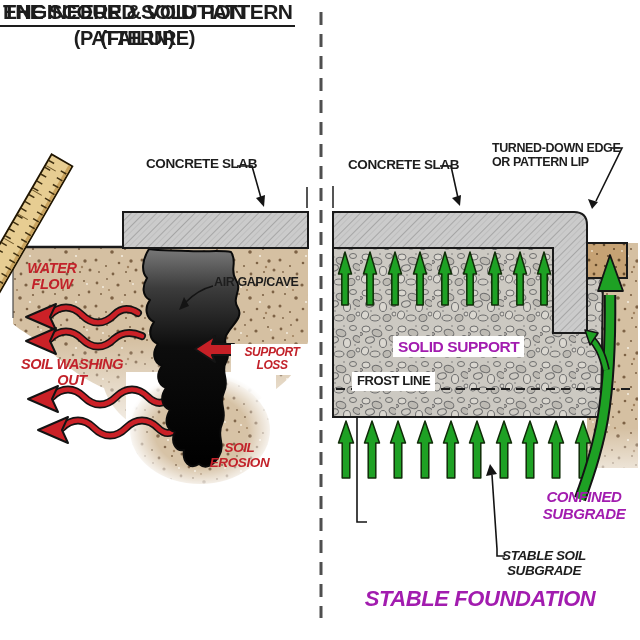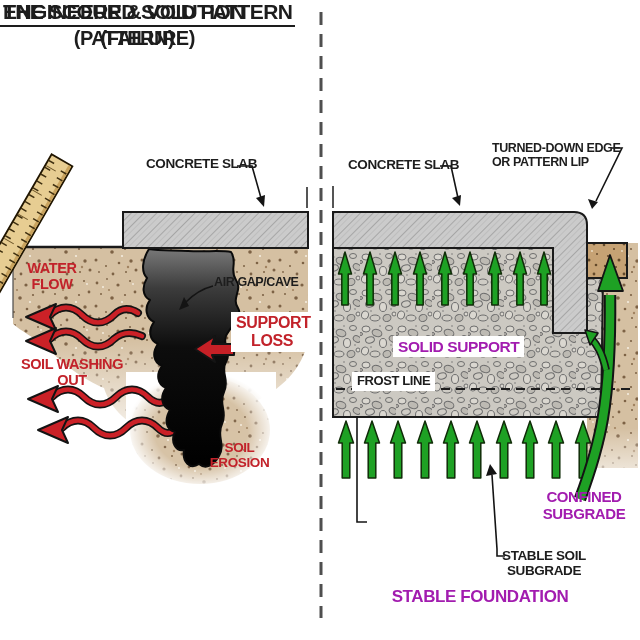--- a/index.html
+++ b/index.html
@@ -10,21 +10,21 @@
   #art{position:absolute;left:0;top:0;}
   .hdr{position:absolute;text-align:center;color:#1d1d1d;}
   .hdr .t1{display:inline-block;font-size:21px;font-weight:bold;letter-spacing:-0.6px;
            border-bottom:2.5px solid #1d1d1d;padding:0 3px 1px;}
   .hdr .t2{font-size:20px;font-weight:bold;letter-spacing:-0.5px;margin-top:2px;}
   .lbl{position:absolute;font-weight:bold;color:#1d1d1d;white-space:pre-line;
        line-height:1.12;letter-spacing:-0.4px;}
   .red{color:#c2222a;}
   .green{color:#a21caf;}
   .boxed{background:#ffffff;padding:2px 5px;}
-  .ctr{text-align:center;}
+  .ctr{text-align:center;font-style:italic;}
 </style>
 </head>
 <body>
 
 <div id="stage">
 
 <svg id="art" width="640" height="640" viewBox="0 0 640 640">
   <defs>
     <pattern id="hatch" width="9" height="9" patternUnits="userSpaceOnUse" patternTransform="rotate(45)">
       <rect width="9" height="9" fill="#cbcbcb"></rect>
@@ -241,31 +241,31 @@
 </div>
 <div class="hdr" style="left:320;top:27;width:320;position:absolute">
   <span class="t1">ENGINEERED SOLUTION</span><br>
   <span class="t2">(PATTERN)</span>
 </div>
 
 <div class="lbl" style="left:146px;top:156px;font-size:13.5px">CONCRETE SLAB</div>
 <div class="lbl red ctr" style="left:16px;top:260px;width:72px;font-size:14.5px">WATER
 FLOW</div>
 <div class="lbl" style="left:214px;top:275px;font-size:12.5px">AIR GAP/CAVE</div>
-<div class="lbl red ctr boxed" style="left:231px;top:312px;width:72px;font-size:16px">SUPPORT
+<div class="lbl red ctr boxed" style="left:231px;top:344px;width:72px;font-size:12px">SUPPORT
 LOSS</div>
 <div class="lbl red ctr" style="left:14px;top:356px;width:116px;font-size:14.5px">SOIL WASHING
 OUT</div>
 <div class="lbl red ctr" style="left:201px;top:440px;width:77px;font-size:13.5px">SOIL
 EROSION</div>
 
 <div class="lbl" style="left:348px;top:157px;font-size:13.5px">CONCRETE SLAB</div>
 <div class="lbl" style="left:492px;top:141px;font-size:12.5px">TURNED-DOWN EDGE
 OR PATTERN LIP</div>
 <div class="lbl green boxed" style="left:393px;top:336px;font-size:15.5px">SOLID SUPPORT</div>
 <div class="lbl boxed" style="left:352px;top:372px;font-size:13px">FROST LINE</div>
 <div class="lbl ctr" style="left:500px;top:548px;width:88px;font-size:13.5px">STABLE SOIL
 SUBGRADE</div>
 <div class="lbl green ctr" style="left:536px;top:489px;width:96px;font-size:15px">CONFINED
 SUBGRADE</div>
-<div class="lbl green ctr" style="left:350px;top:587px;width:260px;font-size:17px">STABLE FOUNDATION</div>
+<div class="lbl green ctr" style="left:350px;top:587px;width:260px;font-size:22px">STABLE FOUNDATION</div>
 
 </div>
 
 </body></html>

